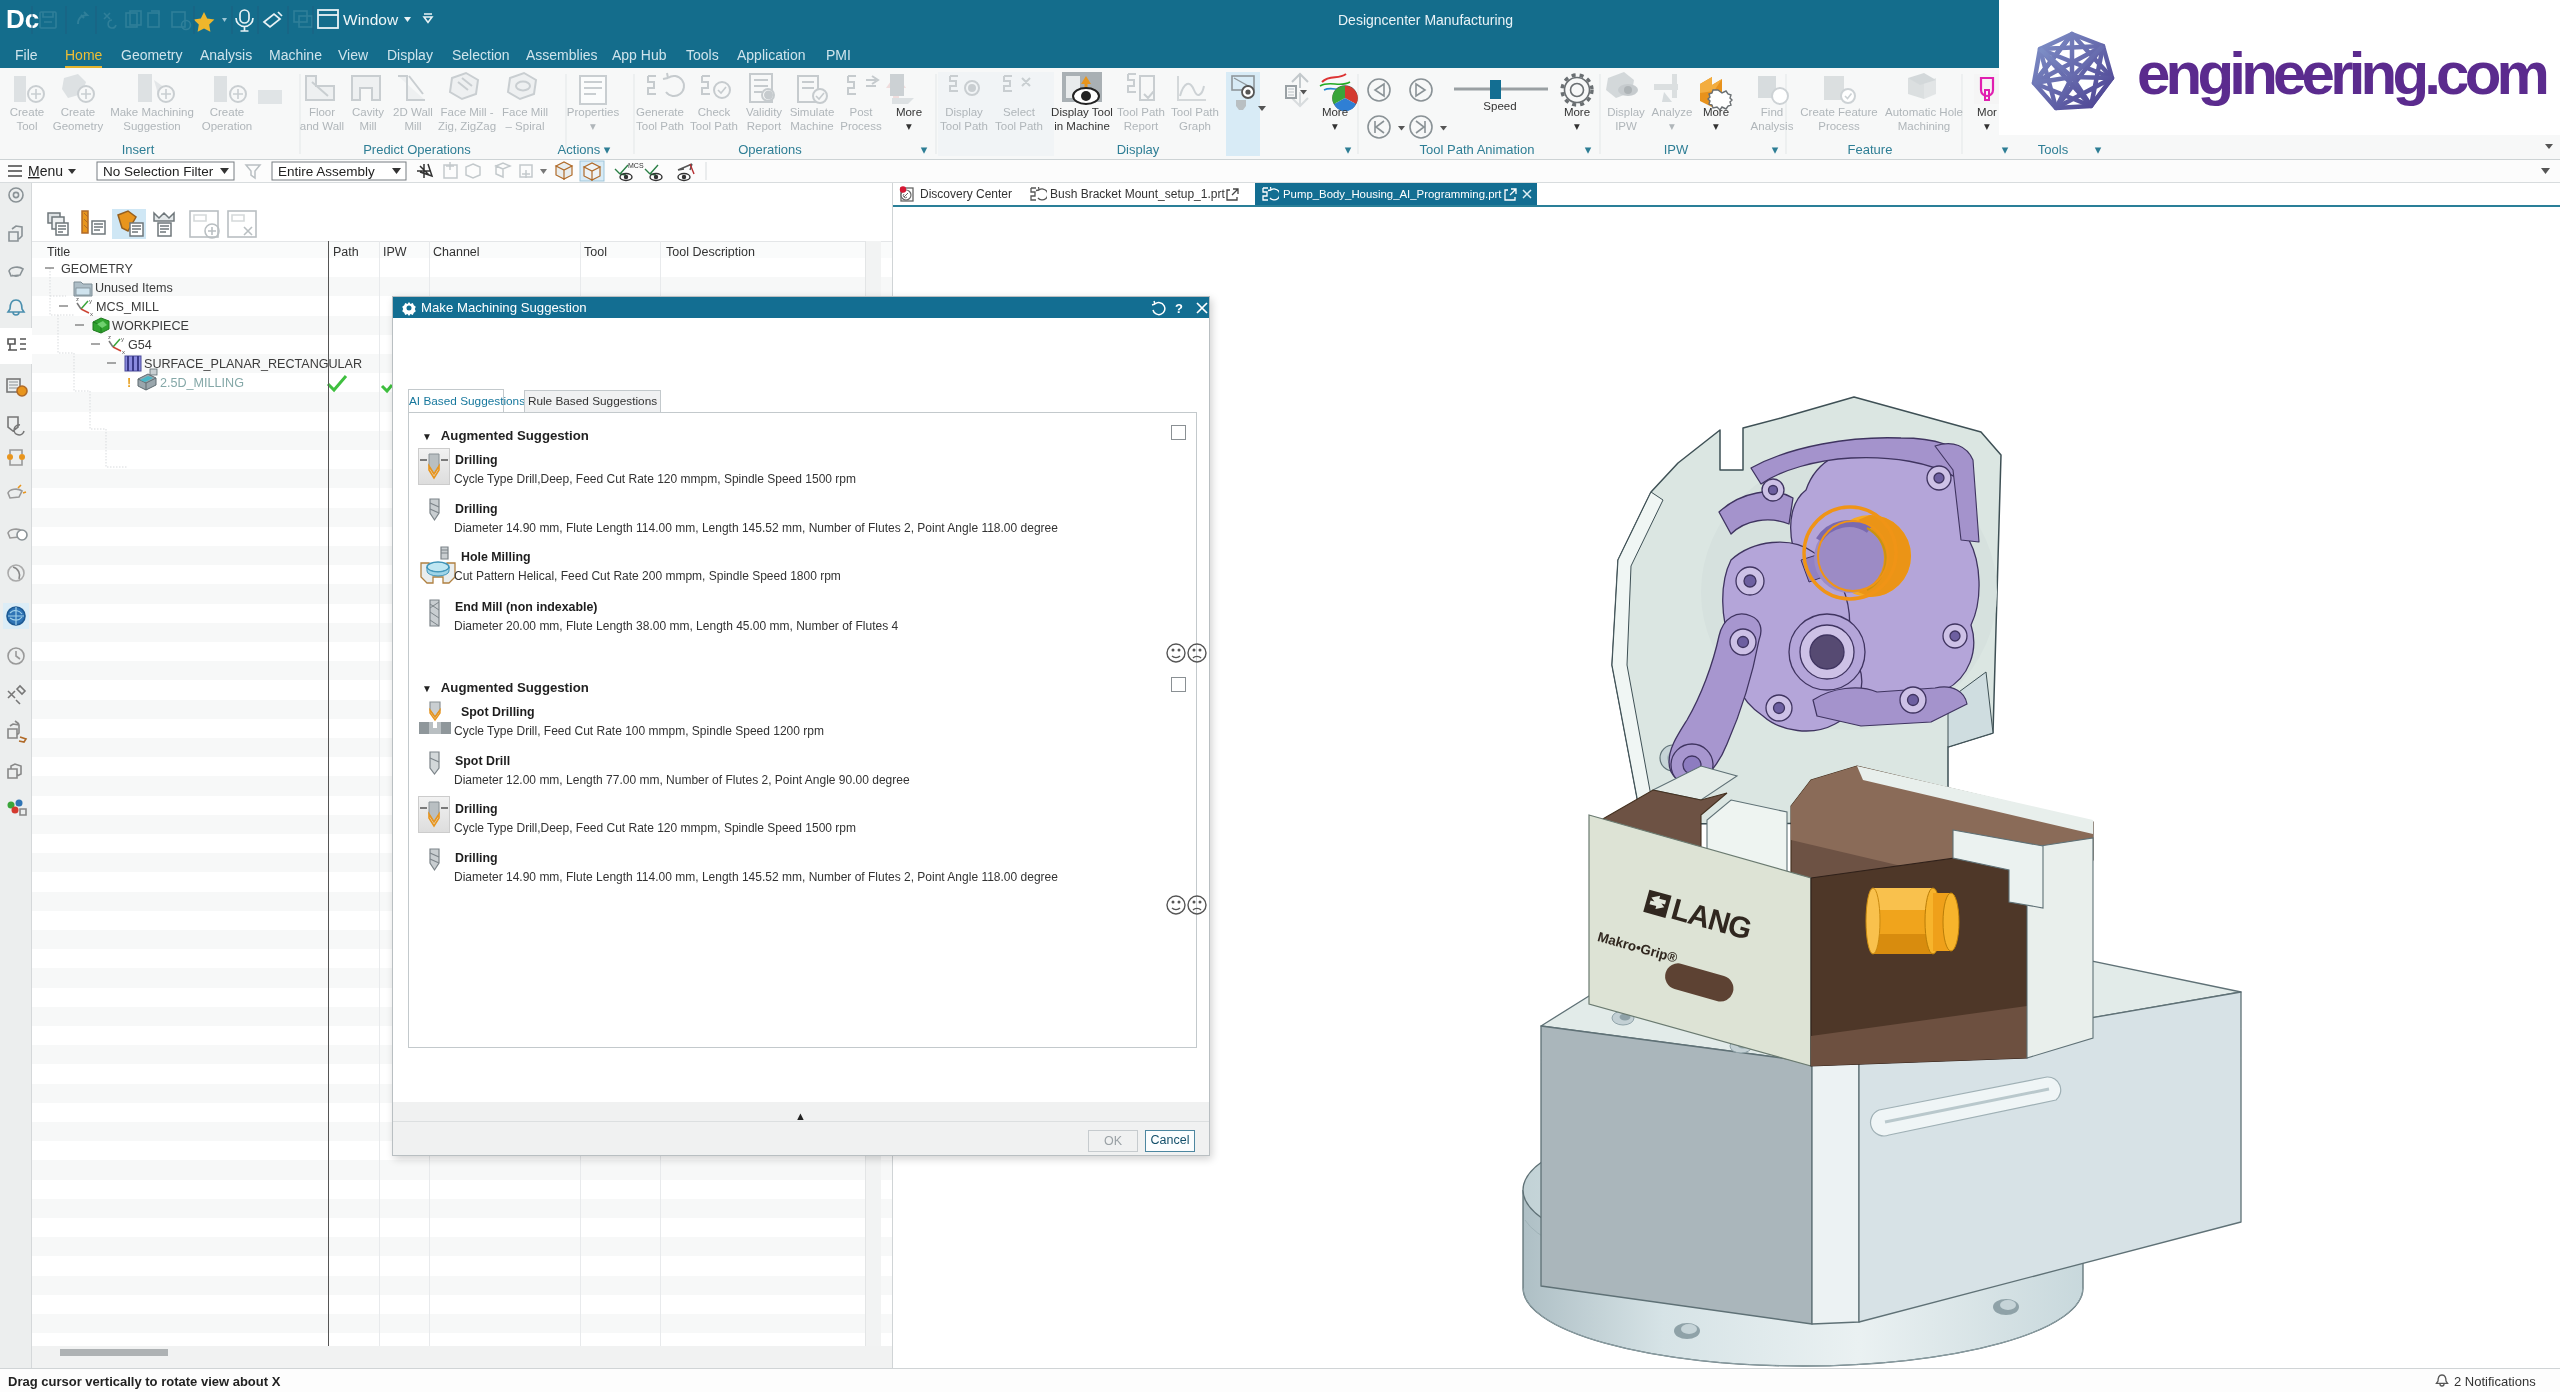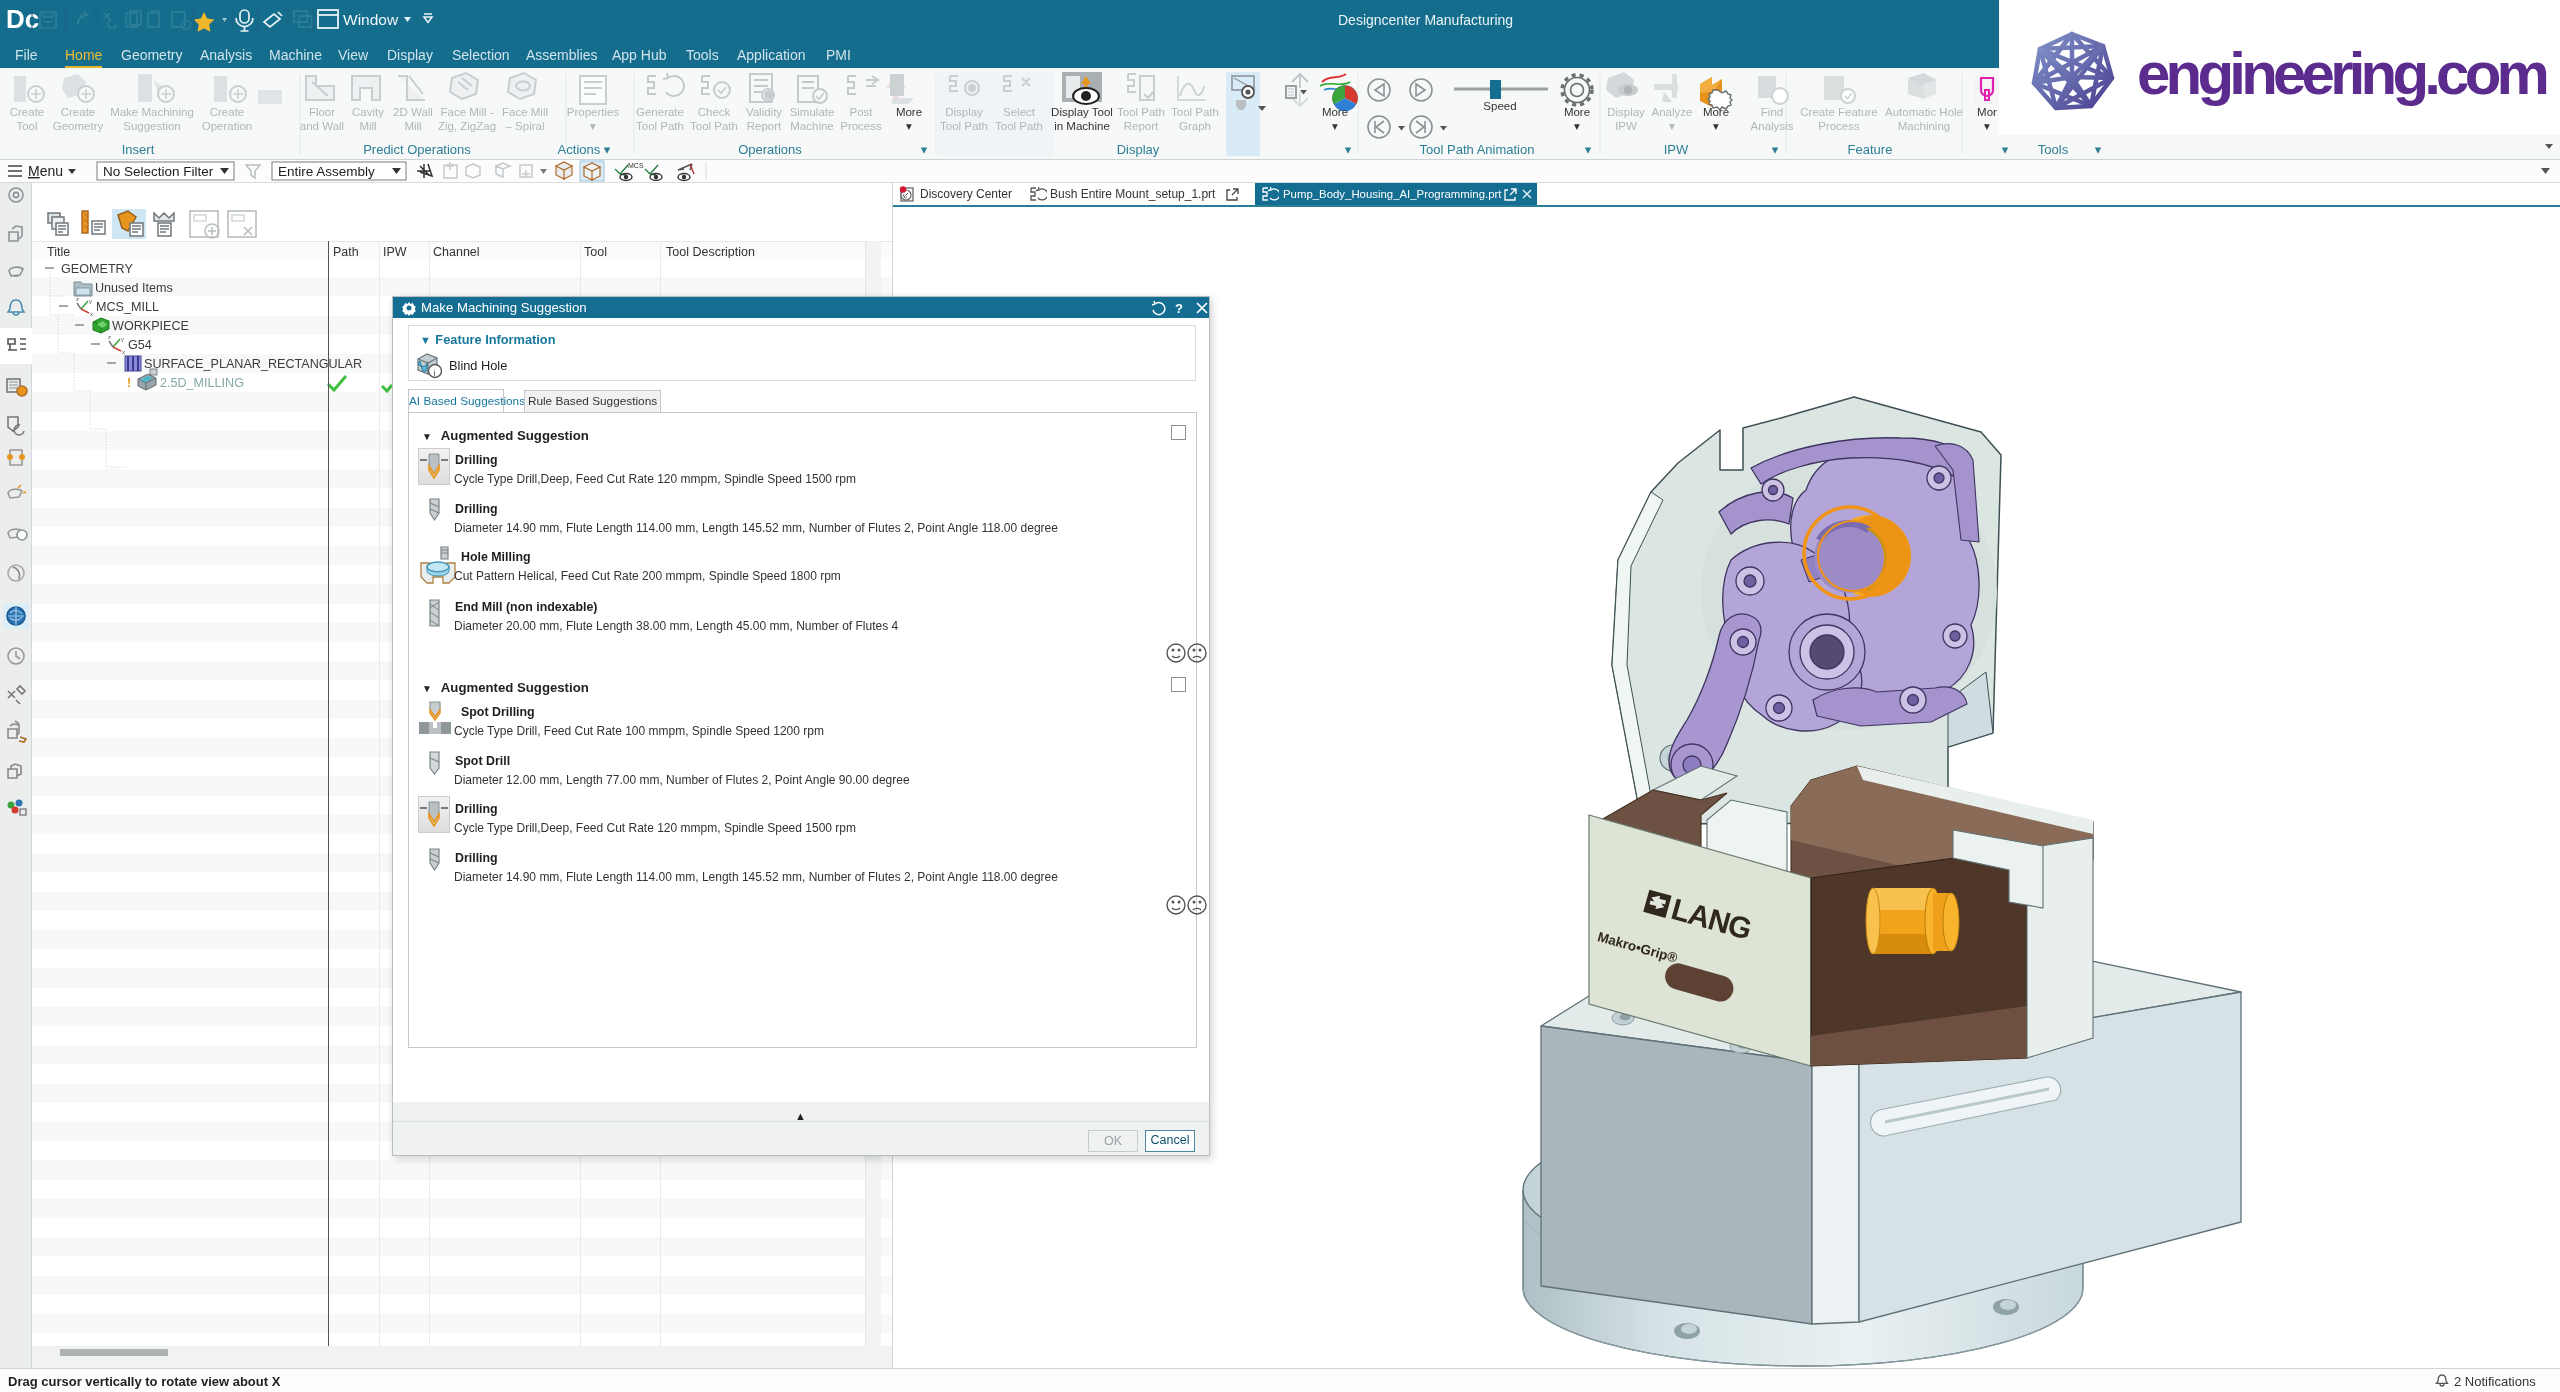--- a/index.html
+++ b/index.html
@@ -550,21 +550,21 @@
         <path d="M6 11 l4 -4 m-1 4 a2 2 0 1 1 -3 -3" stroke="#666" stroke-width="1" fill="none"></path>
         <circle cx="5" cy="3.5" r="3.2" fill="#d61734"></circle>
       </svg>
       <div class="tab-text" style="left:27px;">Discovery Center</div>
       <svg class="abs" style="left:136px;top:3px" width="18" height="17" viewBox="0 0 18 17">
         <g stroke="#555" stroke-width="1.3" fill="none">
             <path d="M2 2 h5 m-5 0 v4 h4 v4 h-4 v4 h5"></path>
             <path d="M10 4 a5.5 5.5 0 1 1 -1 8 m1-8 l-0.5 -3 m0.5 3 l-3 0.5"></path>
           </g>
       </svg>
-      <div class="tab-text" style="left:157px;">Bush Entire Mount_setup_1.prt</div>
+      <div class="tab-text" style="left:157px;">Bush Bracket Mount_setup_1.prt</div>
       <svg class="abs" style="left:332px;top:4px" width="15" height="15" viewBox="0 0 15 15">
         <g stroke="#444" stroke-width="1.3" fill="none">
             <path d="M5 3 h-3 v10 h10 v-3 M8 2 h5 v5 M13 2 l-6 6"></path>
           </g>
       </svg>
       <div id="activetab">
         <svg class="abs" style="left:6px;top:3px" width="18" height="17" viewBox="0 0 18 17">
           <g stroke="#fff" stroke-width="1.3" fill="none">
               <path d="M2 2 h5 m-5 0 v4 h4 v4 h-4 v4 h5"></path>
               <path d="M10 4 a5.5 5.5 0 1 1 -1 8 m1-8 l-0.5 -3 m0.5 3 l-3 0.5"></path>
@@ -740,31 +740,20 @@
       </svg>
       <div class="abs" style="left:28px;top:3px;font-size:13.2px;color:#fff;">Make Machining Suggestion</div>
       <svg class="abs" style="left:758px;top:3px" width="60" height="16" viewBox="0 0 60 16">
         <g stroke="#fff" stroke-width="1.5" fill="none">
           <path d="M4 4 a6 6 0 1 1 -2 6 m2-6 l-1 -3 m1 3 l-3 1"></path>
           <text x="24" y="13" font-size="13" fill="#fff" stroke="none" font-weight="bold">?</text>
           <path d="M46 3 l10 10 m0 -10 l-10 10" stroke-width="1.7"></path>
         </g>
       </svg>
     </div>
-    <div class="dlg-sec" style="top:28px;height:56px;">
-      <div class="abs" style="left:11px;top:4px;"><span style="color:#17789d;font-size:11px;">▼</span>&nbsp;<span class="teal-h" style="font-weight:bold;">Feature Information</span></div>
-      <svg class="abs" style="left:5px;top:25px" width="30" height="28" viewBox="0 0 30 28">
-        <path d="M4 8 l9 -5 10 4 v11 l-9 5 -10 -4 z" fill="#c3cdd2" stroke="#6a767c" stroke-width="1.2"></path>
-        <path d="M4 8 l10 4 9 -5 M14 12 v11" fill="none" stroke="#6a767c" stroke-width="1.2"></path>
-        <path d="M6 10 a4.5 3 0 1 0 7 2 l0 6 a2 2 0 0 1 -5 0 z" fill="#59b7d8" stroke="#2d7a99" stroke-width="1"></path>
-        <circle cx="21" cy="20" r="6.5" fill="#fff" stroke="#555" stroke-width="1.4"></circle>
-        <text x="19.5" y="24.5" font-size="9" fill="#555">i</text>
-      </svg>
-      <div class="abs" style="left:40px;top:32px;font-size:12.8px;color:#222;">Blind Hole</div>
-    </div>
     <div class="abs" style="left:15px;top:92px;width:788px;height:23px;">
       <div class="abs" style="left:0;top:0;width:96px;height:23px;background:#fff;border:1px solid #c3c9cc;border-bottom:none;color:#17789d;font-size:11.8px;text-align:center;line-height:22px;white-space:nowrap;">AI Based Suggestions</div>
       <div class="abs" style="left:116px;top:1px;width:137px;height:22px;background:#f0f1f2;border:1px solid #c3c9cc;border-bottom:none;color:#333;font-size:11.8px;text-align:center;line-height:21px;white-space:nowrap;">Rule Based Suggestions</div>
     </div>
     <div class="abs" id="sugbox" style="left:15px;top:115px;width:789px;height:636px;background:#fff;border:1px solid #c3c9cc;">
       <div class="abs" style="left:13px;top:13px;"><span style="color:#222;font-size:10px;">▼</span>&nbsp;&nbsp;<span style="font-size:13.2px;font-weight:bold;color:#222;">Augmented Suggestion</span></div>
       <div class="chk" style="left:762px;top:12px;"></div>
       <div class="abs" style="left:9px;top:35px;width:32px;height:37px;background:linear-gradient(#f2f2f2,#ddd);border:1px solid #ccc;"></div>
       <svg class="abs" style="left:9px;top:35px" width="32" height="37" viewBox="0 0 32 37">
         <path d="M11 6 h10 v12 l-5 8 -5 -8 z" fill="#b9bfc2" stroke="#8a9296" stroke-width="1"></path>

